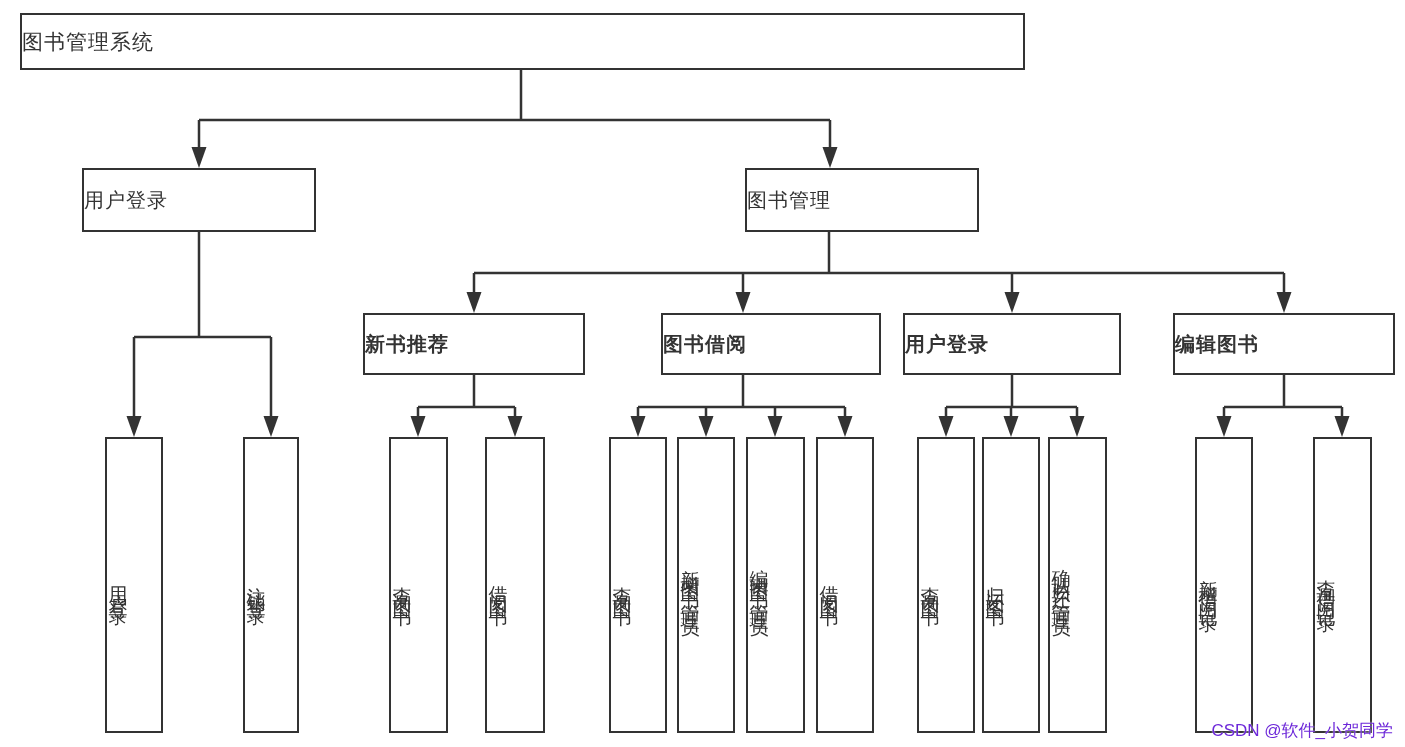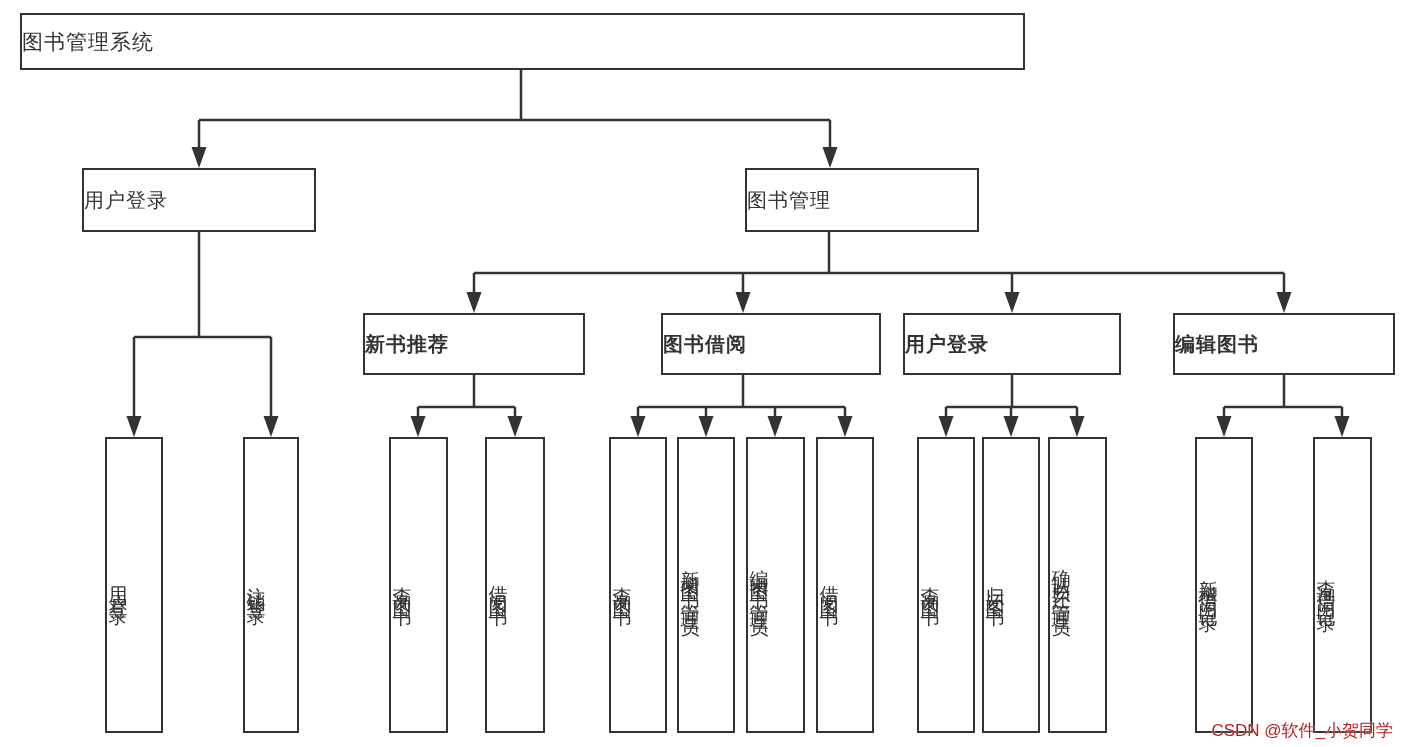--- a/index.html
+++ b/index.html
@@ -32,21 +32,21 @@
     text-orientation:mixed;
     font-size:19px;
     letter-spacing:7px;
     line-height:1.1;
     white-space:nowrap;
   }
   #watermark{
     position:absolute;
     top:719px;right:12px;
     font-size:17px;
-    color:#b91c1c;
+    color:#6d28d9;
     text-shadow:0 0 2px #ffffff;
     white-space:nowrap;
     z-index:5;
   }
 </style>
 </head>
 <body>
 
 <div id="canvas">
 

